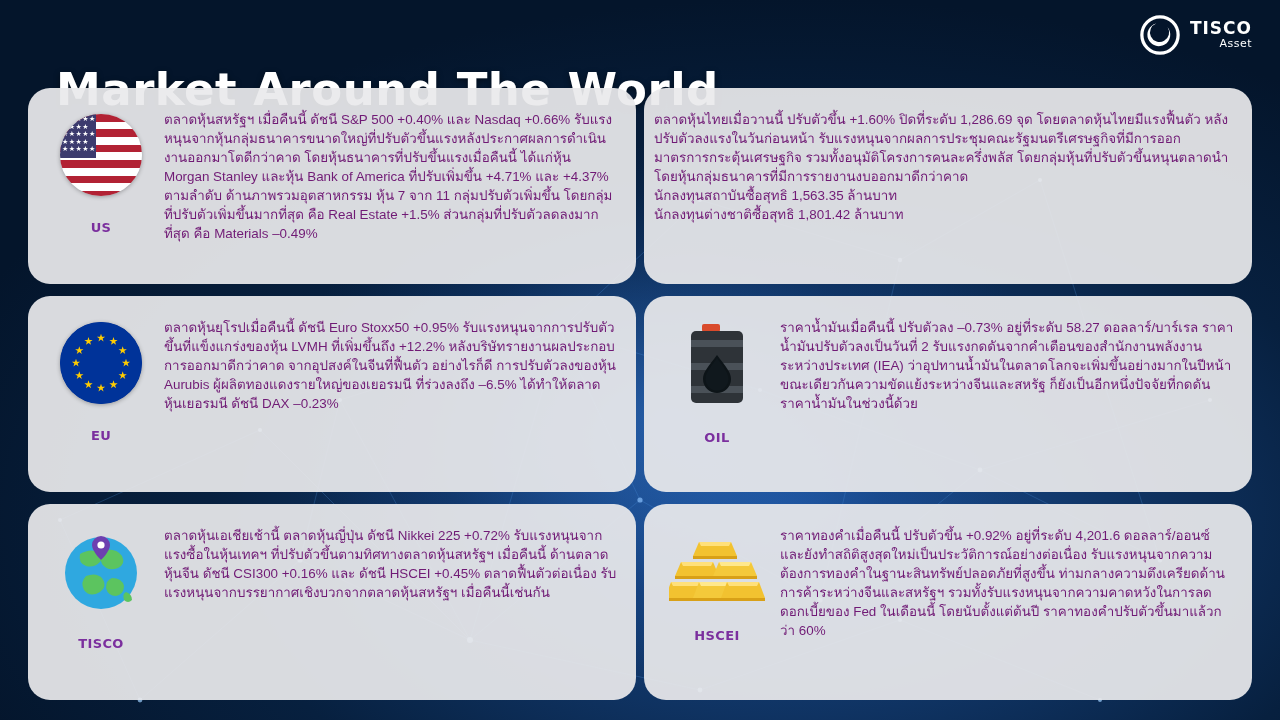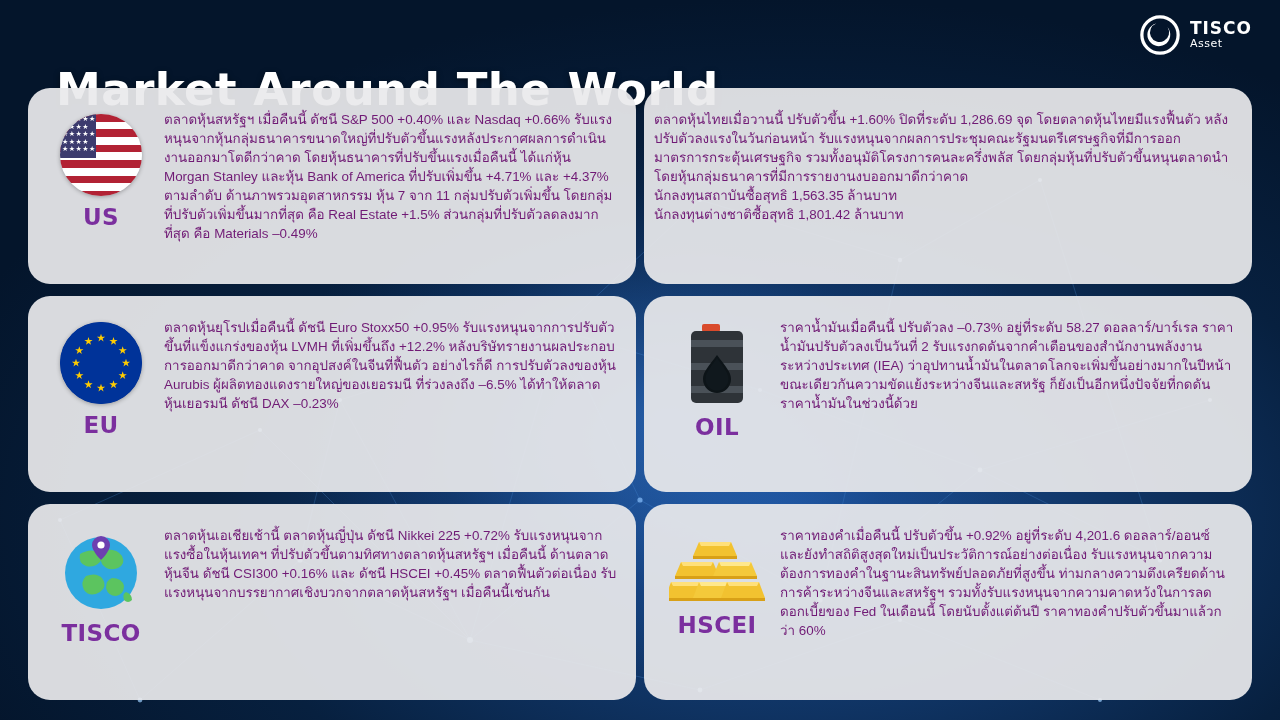--- a/index.html
+++ b/index.html
@@ -29,21 +29,21 @@
     letter-spacing: 0.5px;
     text-shadow: 0 2px 6px rgba(0,0,0,0.45);
     font-family: "DejaVu Sans", "Liberation Sans", sans-serif;
     margin-top: 47px;
   }
 
   .brand { position: absolute; right: 28px; top: 14px; display: flex; align-items: center; gap: 9px; }
   .brand-mark { width: 42px; height: 42px; }
   .brand-text { color: #fff; line-height: 1.05; }
   .brand-name { font-size: 17px; font-weight: bold; letter-spacing: 1px; }
-  .brand-sub { font-size: 11px; letter-spacing: 0.5px; text-align: left; }
+  .brand-sub { font-size: 11px; letter-spacing: 0.5px; text-align: right; }
 
   .grid {
     position: absolute; left: 28px; top: 88px;
     width: 1224px; height: 618px;
     display: grid;
     grid-template-columns: 608px 608px;
     grid-template-rows: 196px 196px 196px;
     column-gap: 8px; row-gap: 12px;
   }
 
@@ -54,22 +54,22 @@
     align-items: flex-start;
     padding: 12px 14px 10px 10px;
     overflow: hidden;
   }
   .card-icon {
     width: 126px; flex: 0 0 126px;
     display: flex; flex-direction: column; align-items: center;
     padding-top: 14px;
   }
   .icon-label {
-    margin-top: 8px;
-    font-size: 23px; font-weight: bold; color: #7b2f9e;
+    margin-top: 24px;
+    font-size: 13px; font-weight: bold; color: #7b2f9e;
     letter-spacing: 0.4px;
   }
   .card-text {
     flex: 1;
     font-size: 13.4px;
     line-height: 1.42;
     color: #701a75;
     padding-top: 10px;
     padding-right: 4px;
     white-space: pre-line;

